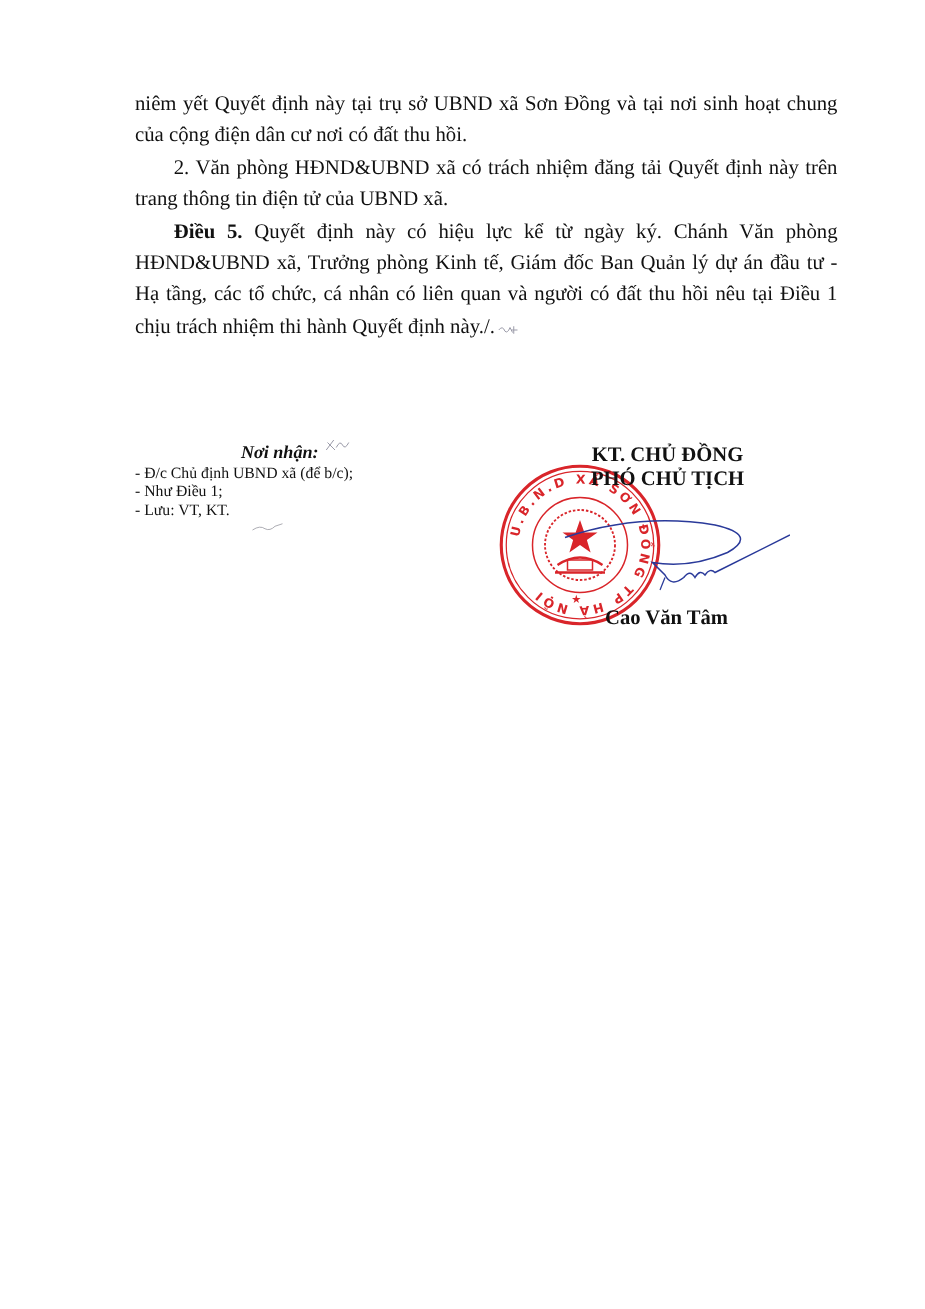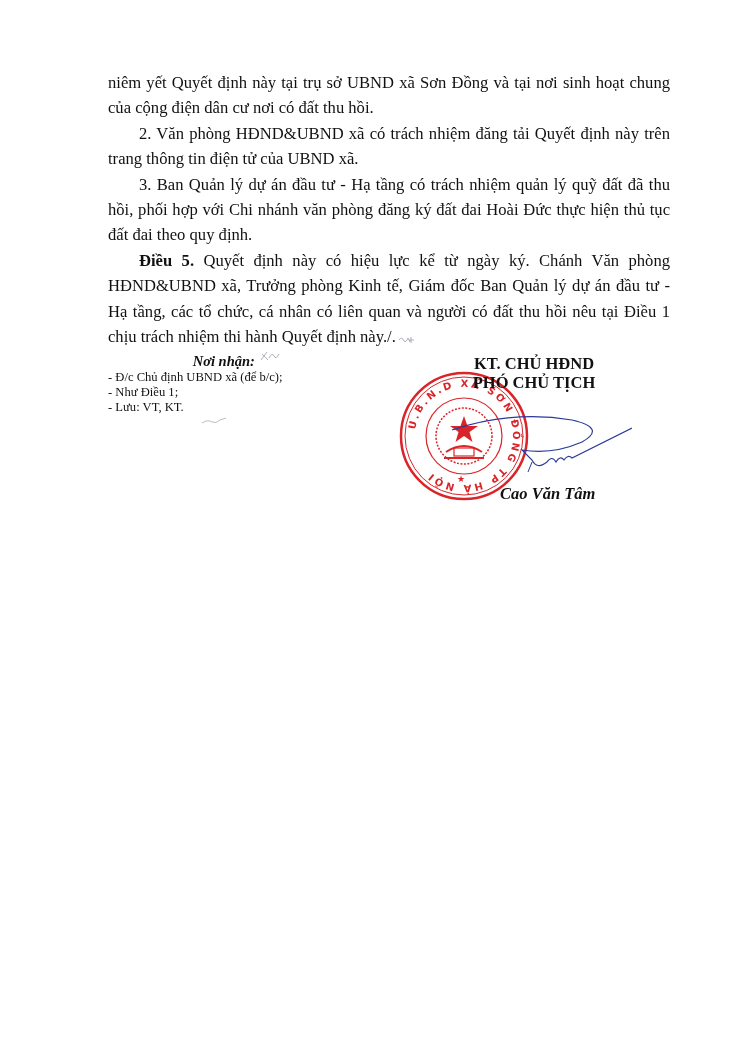--- a/index.html
+++ b/index.html
@@ -75,25 +75,24 @@
       font-weight: bold;
       font-size: 16.5px;
       line-height: 19px;
       padding-left: 34px;
       box-sizing: border-box;
     }
     .sig-title.l1 { top: 14px; }
     .sig-title.l2 { top: 33px; }
     .sig-name {
       position: absolute;
-      left: 108px;
+      left: 92px;
       top: 144px;
       font-weight: bold;
       font-size: 16.5px;
-      font-style: italic;
     }
     .stamp {
       position: absolute;
       left: 6px;
       top: 30px;
       width: 132px;
       height: 132px;
     }
     .signature-scrawl {
       position: absolute;
@@ -107,23 +106,20 @@
 <body>
 
 <div class="page">
 
   <div class="body-text">
     <p class="para">
       <span>niêm yết Quyết định này tại trụ sở UBND xã Sơn Đồng và tại nơi sinh hoạt chung của cộng điện dân cư nơi có đất thu hồi.</span>
     </p>
     <p class="para indent">
       <span>2. Văn phòng HĐND&amp;UBND xã có trách nhiệm đăng tải Quyết định này trên trang thông tin điện tử của UBND xã.</span>
-    </p>
-    <p class="para indent">
-      <span>3. Ban Quản lý dự án đầu tư - Hạ tầng có trách nhiệm quản lý quỹ đất đã thu hồi, phối hợp với Chi nhánh văn phòng đăng ký đất đai Hoài Đức thực hiện thủ tục đất đai theo quy định.</span>
     </p>
     <p class="para indent">
       <span class="bold">Điều 5.</span><span> Quyết định này có hiệu lực kể từ ngày ký. Chánh Văn phòng HĐND&amp;UBND xã, Trưởng phòng Kinh tế, Giám đốc Ban Quản lý dự án đầu tư - Hạ tầng, các tổ chức, cá nhân có liên quan và người có đất thu hồi nêu tại Điều 1 chịu trách nhiệm thi hành Quyết định này./.</span><svg class="stroke-mark" viewBox="0 0 22 10">
         <path d="M1 6 Q4 2 6 7 Q8 9 10 4 L12 8 M13 3 L13 9 M11 6 L16 6" stroke="#9a9aa8" stroke-width="0.8" fill="none"></path>
       </svg>
     </p>
   </div>
 
   <div class="recipients">
     <div class="title">
@@ -153,21 +149,21 @@
       </text>
       <text x="63" y="112" font-size="9" fill="#d9252a" text-anchor="middle">★</text>
 
       <circle cx="66" cy="66" r="28" fill="none" stroke="#d9252a" stroke-width="1.5" stroke-dasharray="2 1.5"></circle>
       <polygon points="66,46 69.5,56 80,56 71.5,62 74.5,72 66,66 57.5,72 60.5,62 52,56 62.5,56" fill="#d9252a"></polygon>
       <path d="M48 82 Q66 70 84 82" fill="none" stroke="#d9252a" stroke-width="2"></path>
       <rect x="56" y="78" width="20" height="8" fill="none" stroke="#d9252a" stroke-width="1.2"></rect>
       <path d="M46 88 L86 88" stroke="#d9252a" stroke-width="2"></path>
     </svg>
 
-    <div class="sig-title l1">KT. CHỦ HĐND</div>
+    <div class="sig-title l1">KT. CHỦ ĐỒNG</div>
     <div class="sig-title l2">PHÓ CHỦ TỊCH</div>
 
     <svg class="signature-scrawl" viewBox="0 0 200 80">
       <path d="M20 30 Q80 10 140 20 Q175 28 150 42 Q120 55 90 50 L100 60 Q105 70 115 62 Q120 55 124 62 Q128 55 132 60 Q136 54 140 58 L200 28" stroke="#2a3a9a" stroke-width="1.2" fill="none"></path>
       <path d="M100 62 L96 72" stroke="#2a3a9a" stroke-width="1" fill="none"></path>
     </svg>
 
     <div class="sig-name">Cao Văn Tâm</div>
   </div>
 

